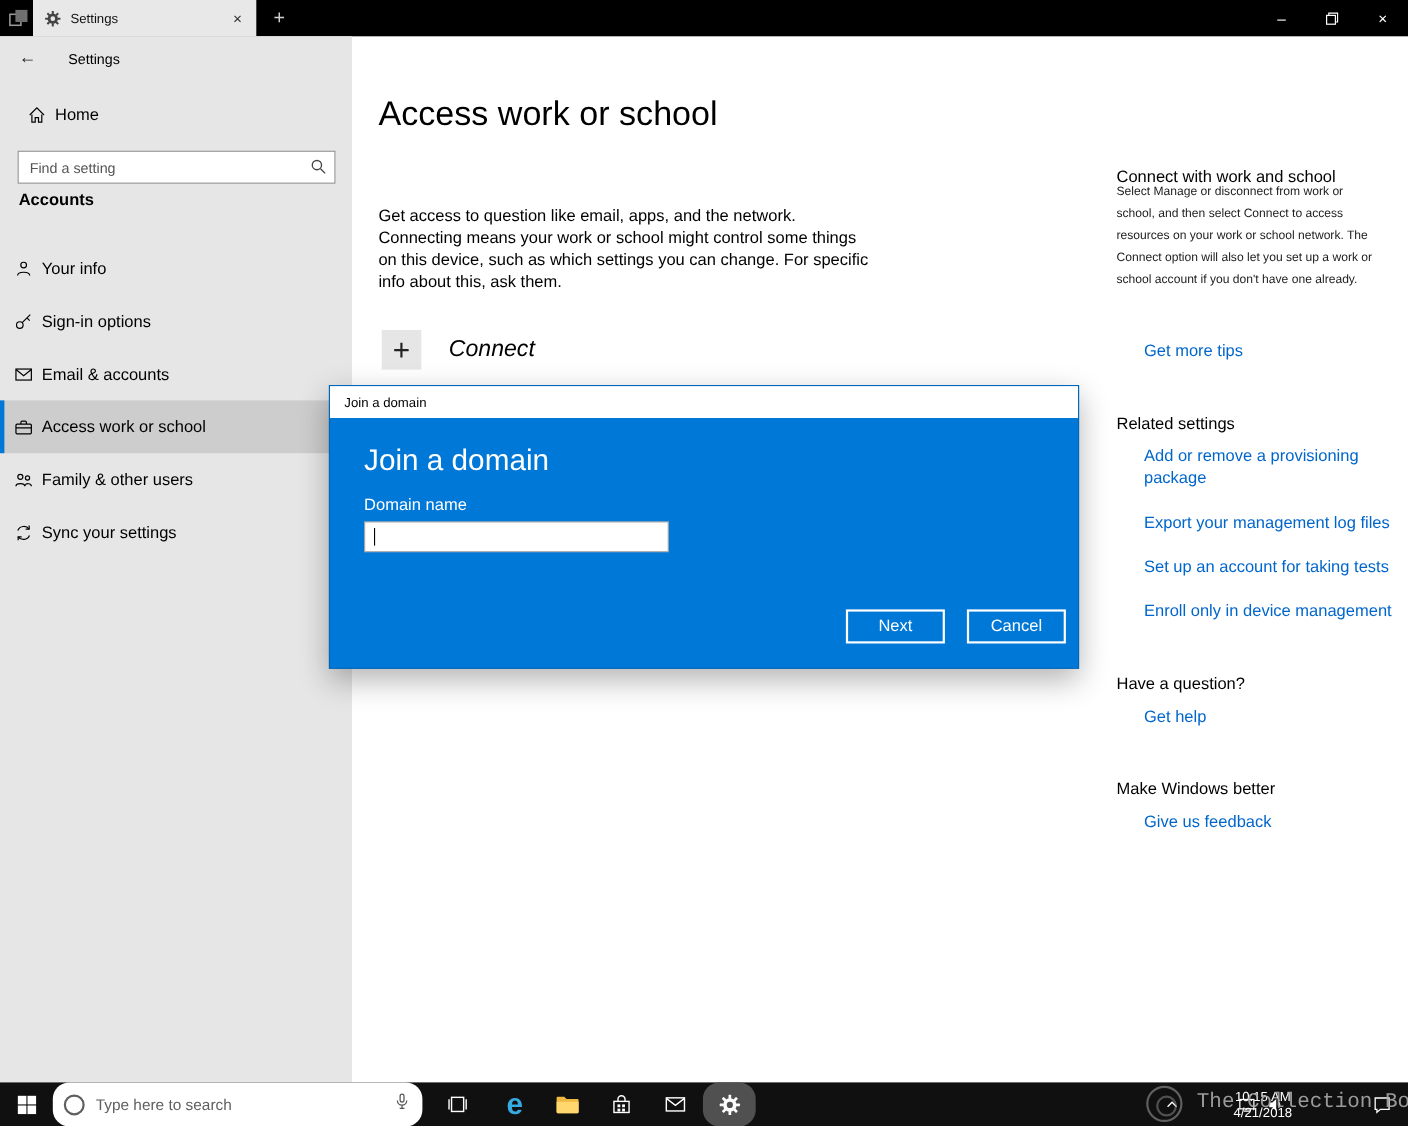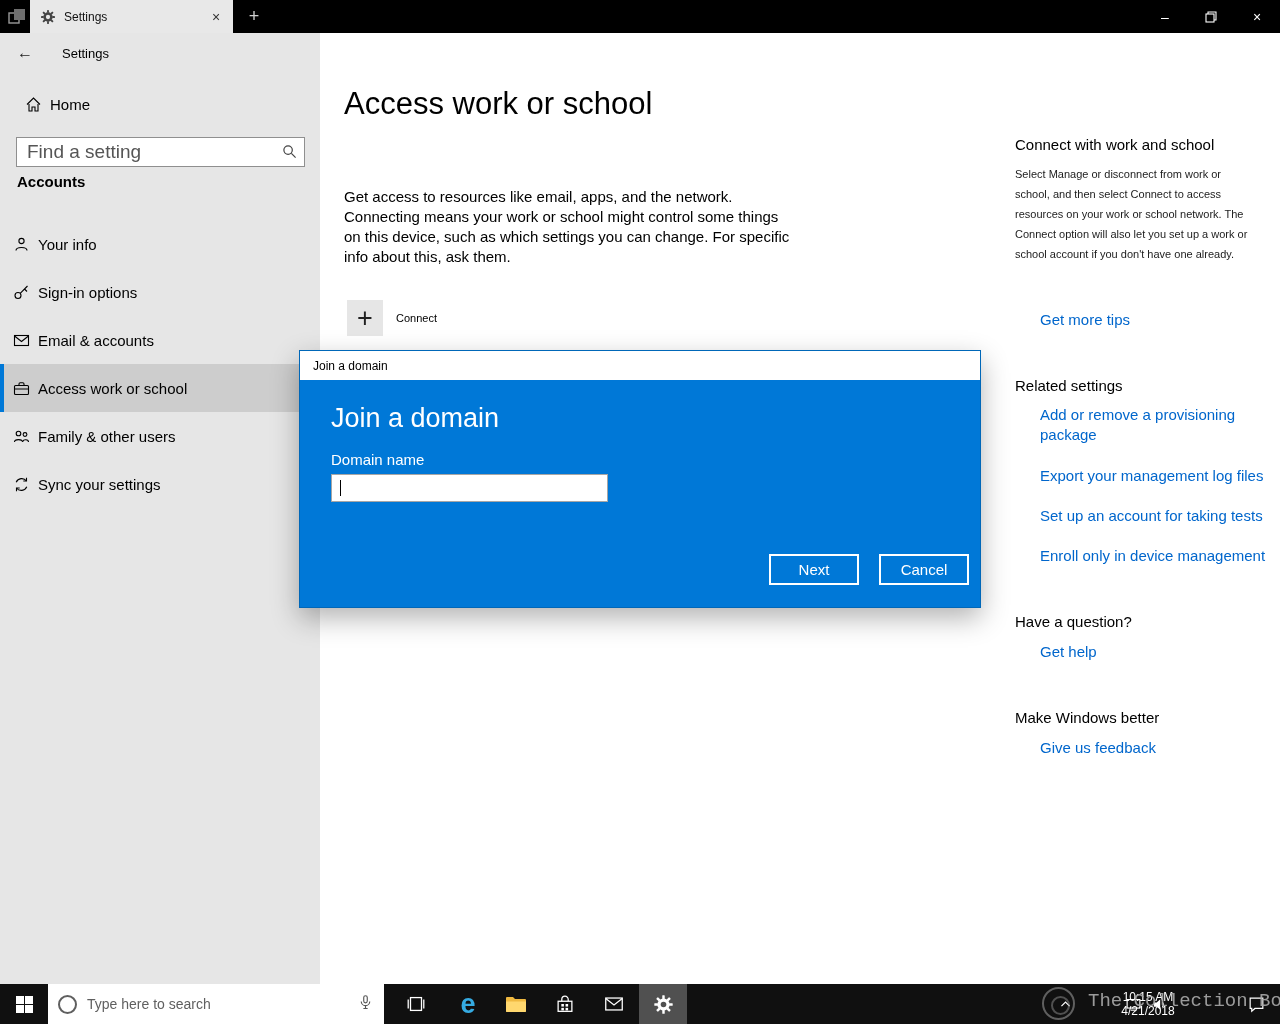--- a/index.html
+++ b/index.html
@@ -23,37 +23,37 @@
   
   .sidebar { position:absolute; left:0; top:33px; width:320px; height:951px; background:#e6e6e6; }
   .side-back { position:absolute; left:0; top:4px; height:32px; display:flex; align-items:center; }
   .back-arrow { width:50px; text-align:center; font-size:16px; color:#222; cursor:pointer; }
   .back-title { font-size:13px; color:#000; margin-left:12px; }
   .side-home { position:absolute; left:0; top:51px; width:320px; height:40px; display:flex;
                align-items:center; padding-left:25px; font-size:15px; color:#000; cursor:pointer; }
   .side-home .ic, .side-item .ic { width:17px; height:17px; margin-right:8px; flex:none; display:flex; }
   .side-search { position:absolute; left:16px; top:104px; width:289px; height:30px; }
   .side-search input { width:100%; height:100%; border:1px solid #8f8f8f; background:#fff;
-                       font-family:inherit; font-size:19px; color:#333; padding:0 30px 0 10px; outline:none; }
+                       font-family:inherit; font-size:13px; color:#333; padding:0 30px 0 10px; outline:none; }
   .side-search input::placeholder { color:#555; opacity:1; }
   .side-search .mag { position:absolute; right:8px; top:7px; }
   .side-section { position:absolute; left:17px; top:140px; font-size:15px; font-weight:bold; color:#000; }
   .side-items { position:absolute; left:0; top:187px; width:320px; }
   .side-item { position:relative; height:48px; display:flex; align-items:center;
                padding-left:13px; font-size:15px; color:#000; cursor:pointer; }
   .side-item.selected { background:#cdcdcd; }
   .side-item.selected .accent { position:absolute; left:0; top:0; bottom:0; width:4px; background:#0078d7; }
 
   
   .page-title { position:absolute; left:344px; top:86px; font-size:31px; font-weight:300; color:#000; }
   .page-desc { position:absolute; left:344px; top:187px; width:452px; font-size:15px; line-height:20px; color:#000; }
   .connect-row { position:absolute; left:347px; top:300px; display:flex; align-items:center; cursor:pointer; }
   .connect-plus { width:36px; height:36px; background:#e6e6e6; display:flex; align-items:center;
                   justify-content:center; font-size:27px; font-weight:300; color:#222; }
-  .connect-label { font-size:11px; color:#000; margin-left:13px; }
+  .connect-label { font-size:21px; color:#000; margin-left:25px;font-style:italic; }
 
   
   .dialog { position:absolute; left:299px; top:350px; width:682px; height:258px; background:#0078d7;
             border:1px solid #0067b8; box-shadow:0 10px 26px rgba(0,0,0,.30); }
   .dialog-titlebar { height:29px; background:#fff; display:flex; align-items:center;
                      padding-left:13px; font-size:12px; color:#000; }
   .dialog-heading { position:absolute; left:31px; top:52px; font-size:27px; font-weight:300; color:#fff; }
   .dialog-label { position:absolute; left:31px; top:100px; font-size:15px; color:#fff; }
   .dialog-input { position:absolute; left:31px; top:123px; width:277px; height:28px; background:#fff;
                   border:1px solid rgba(0,0,0,.35); font-family:inherit; font-size:15px; color:#000;
@@ -66,21 +66,21 @@
                 font-family:inherit; font-size:15px; display:flex; align-items:center; justify-content:center; cursor:pointer; }
 
   
   .aside-h { position:absolute; left:1015px; font-size:15px; color:#000; }
   .aside-body { position:absolute; left:1015px; width:238px; font-size:11px; line-height:20px; color:#1c1c1c; }
   .aside-link { position:absolute; left:1040px; width:250px; font-size:15px; line-height:20px;
                 color:#0066cc; cursor:pointer; }
 
   
   .taskbar { position:absolute; left:0; top:984px; width:1280px; height:40px; background:#101010; }
-  .tb-btn { position:absolute; top:0; height:40px; display:flex; align-items:center; justify-content:center; cursor:pointer; }
+  .tb-btn { position:absolute; top:0; height:40px; display:flex; align-items:center; justify-content:center; cursor:pointer;border-radius:15px; }
   #tb-start { left:0; width:48px; }
   #tb-search { left:48px; width:336px; background:#fff; justify-content:flex-start; padding:0 10px; }
   #tb-search .ring { width:19px; height:19px; border:2px solid #5f5f5f; border-radius:50%; flex:none; }
   #tb-search input { flex:1; border:none; outline:none; background:transparent; font-family:inherit;
                      font-size:14px; color:#444; margin-left:10px; }
   #tb-search input::placeholder { color:#5f5f5f; opacity:1; }
   #tb-taskview { left:392px; width:48px; }
   #tb-edge { left:444px; width:48px; }
   #tb-edge .e { font-size:27px; font-weight:bold; color:#35abe2; }
   #tb-explorer { left:492px; width:48px; }
@@ -228,39 +228,39 @@
               <path d="M13.5 1.8 V5 H10.3"></path>
               <path d="M3.5 15.2 V12 H6.7"></path>
             </svg>
         </span>
         <span>Sync your settings</span>
       </div>
     </div>
   </div>
 
   <h1 class="page-title">Access work or school</h1>
-  <p class="page-desc">Get access to resources like email, apps, and the network. Connecting means your work or school might control some things on this device, such as which settings you can change. For specific info about this, ask them.</p>
+  <p class="page-desc">Get access to question like email, apps, and the network. Connecting means your work or school might control some things on this device, such as which settings you can change. For specific info about this, ask them.</p>
   <div class="connect-row">
     <span class="connect-plus">+</span>
     <span class="connect-label">Connect</span>
   </div>
 
   <div class="dialog">
     <div class="dialog-titlebar">Join a domain</div>
     <div class="dialog-heading">Join a domain</div>
     <div class="dialog-label">Domain name</div>
     <input class="dialog-input" value="" style="">
     <div class="dialog-caret"></div>
     <div class="dialog-buttons">
       <button class="dialog-btn">Next</button>
       <button class="dialog-btn">Cancel</button>
     </div>
   </div>
 
-  <div class="aside-h" style="top:136px;">Connect with work and school</div>
+  <div class="aside-h" style="top:152px;">Connect with work and school</div>
   <div class="aside-body" style="top:164px;">Select Manage or disconnect from work or school, and then select Connect to access resources on your work or school network. The Connect option will also let you set up a work or school account if you don't have one already.</div>
   <a class="aside-link" style="top:310px;">Get more tips</a>
 
   <div class="aside-h" style="top:377px;">Related settings</div>
   <a class="aside-link" style="top:405px; width:212px;">Add or remove a provisioning package</a>
   <a class="aside-link" style="top:466px;">Export your management log files</a>
   <a class="aside-link" style="top:506px;">Set up an account for taking tests</a>
   <a class="aside-link" style="top:546px;">Enroll only in device management</a>
 
   <div class="aside-h" style="top:613px;">Have a question?</div>

